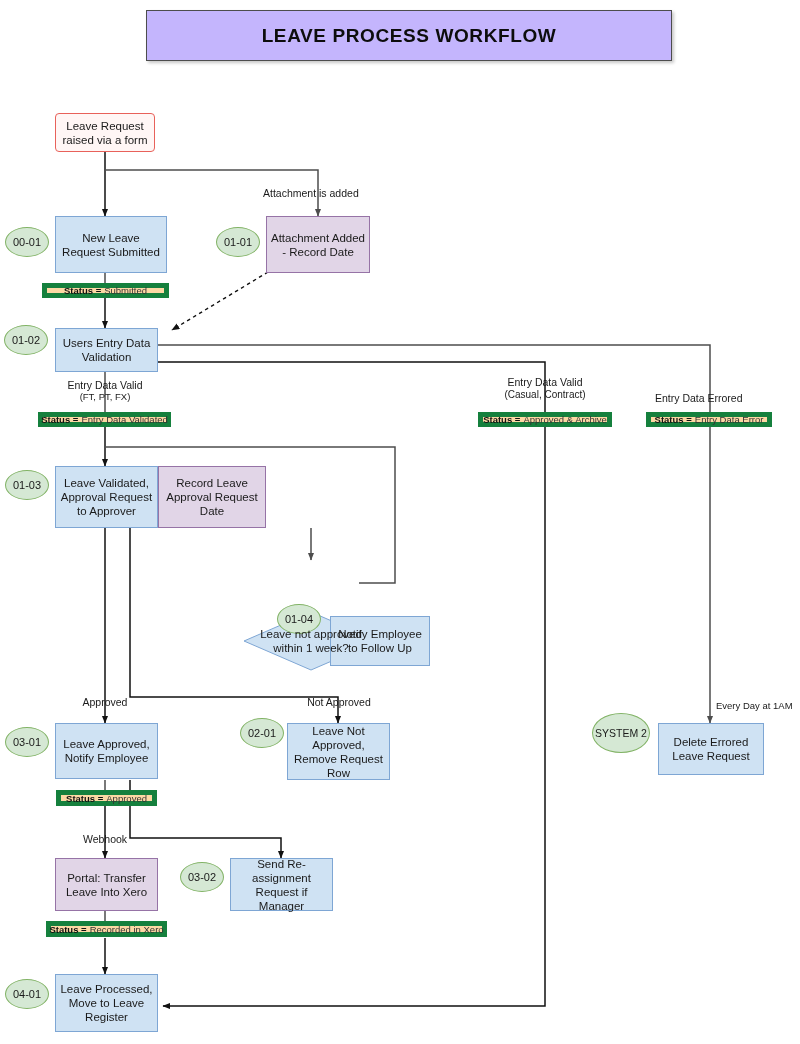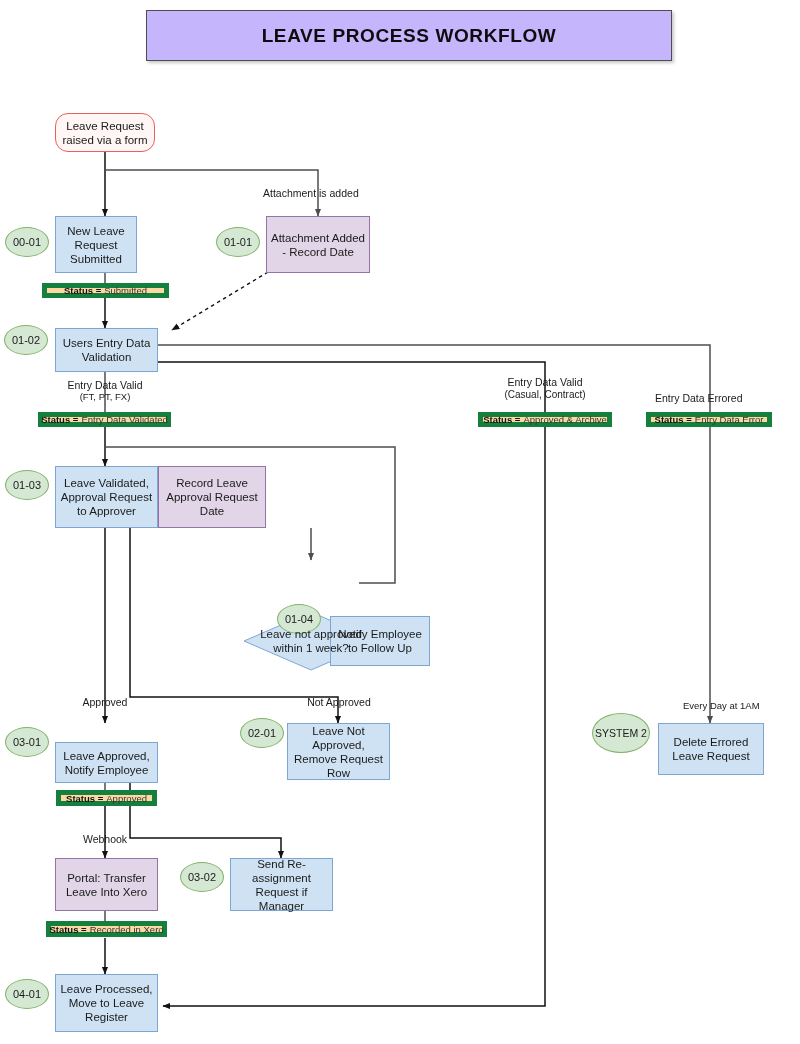--- a/index.html
+++ b/index.html
@@ -8,21 +8,21 @@
 
   #canvas{position:absolute;left:0;top:0;width:800px;height:1044px;}
 
   svg#edges{position:absolute;left:0;top:0;width:800px;height:1044px;pointer-events:none;}
 
   .node{position:absolute;box-sizing:border-box;display:flex;align-items:center;
         justify-content:center;text-align:center;font-size:11.5px;line-height:14px;
         padding:2px 4px;}
   .n-blue{background:#cfe2f3;border:1px solid #7ea6d4;}
   .n-purple{background:#e1d5e7;border:1px solid #9673a6;}
-  .n-start{background:#fff6f5;border:1.6px solid #e8615a;border-radius:13px;}
+  .n-start{background:#fff6f5;border:1.6px solid #e8615a;border-radius:4px;}
   .n-diamond{background:transparent;border:none;}
   .diamond-shape{position:absolute;left:0;top:0;width:100%;height:100%;}
   .diamond-label{position:relative;z-index:2;font-size:11.5px;line-height:14px;}
 
   .badge{position:absolute;display:flex;align-items:center;justify-content:center;
          text-align:center;background:#d5e8d4;border:1px solid #82b366;
          border-radius:50%;font-size:11px;line-height:12px;color:#1a1a1a;
          box-sizing:border-box;}
 
   .status{position:absolute;box-sizing:border-box;background:#fcd9a4;
@@ -95,41 +95,41 @@
       <path d="M130,780 L130,838 L281,838 L281,858" stroke="#111" marker-end="url(#ah)"></path>
 
       <path d="M105,911 L105,921"></path>
       <path d="M105,938 L105,974" stroke="#111" marker-end="url(#ah)"></path>
 
     </g>
   </svg>
 
   <div class="node n-start" style="left:55px;top:113px;width:100px;height:39px;">Leave Request raised via a form</div>
 
-  <div class="node n-blue" style="left:55px;top:216px;width:82px;height:57px;">New Leave Request Submitted</div>
+  <div class="node n-blue" style="left:55px;top:216px;width:112px;height:57px;">New Leave Request Submitted</div>
 
   <div class="node n-purple" style="left:266px;top:216px;width:104px;height:57px;">Attachment Added - Record Date</div>
 
   <div class="node n-blue" style="left:55px;top:328px;width:103px;height:44px;">Users Entry Data Validation</div>
 
   <div class="node n-purple" style="left:158px;top:466px;width:108px;height:62px;">Record Leave Approval Request Date</div>
 
   <div class="node n-blue" style="left:55px;top:466px;width:103px;height:62px;">Leave Validated, Approval Request to Approver</div>
 
 
   <div class="node n-diamond" style="left:243px;top:611px;width:136px;height:60px;">
     <svg class="diamond-shape" viewBox="0 0 136 60" preserveAspectRatio="none">
       <polygon points="68,1 135,30 68,59 1,30" fill="#cfe2f3" stroke="#7ea6d4" stroke-width="1"></polygon>
     </svg>
     <div class="diamond-label">Leave not approved within 1 week?</div>
   </div>
 
   <div class="node n-blue" style="left:330px;top:616px;width:100px;height:50px;">Notify Employee to Follow Up</div>
 
-  <div class="node n-blue" style="left:55px;top:742px;width:103px;height:41px;">Leave Approved, Notify Employee</div>
+  <div class="node n-blue" style="left:55px;top:723px;width:103px;height:56px;">Leave Approved, Notify Employee</div>
 
   <div class="node n-blue" style="left:287px;top:723px;width:103px;height:57px;">Leave Not Approved, Remove Request Row</div>
 
   <div class="node n-blue" style="left:658px;top:723px;width:106px;height:52px;">Delete Errored Leave Request</div>
 
   <div class="node n-purple" style="left:55px;top:858px;width:103px;height:53px;">Portal: Transfer Leave Into Xero</div>
 
   <div class="node n-blue" style="left:230px;top:858px;width:103px;height:53px;">Send Re-assignment Request if Manager</div>
 
   <div class="node n-blue" style="left:55px;top:974px;width:103px;height:58px;">Leave Processed, Move to Leave Register</div>
@@ -184,15 +184,15 @@
   <div class="elabel" style="left:490px;top:389px;width:110px;text-align:center;font-size:10px;">(Casual, Contract)</div>
 
   <div class="elabel" style="left:655px;top:392px;">Entry Data Errored</div>
 
   <div class="elabel" style="left:60px;top:696px;width:90px;text-align:center;">Approved</div>
 
   <div class="elabel" style="left:294px;top:696px;width:90px;text-align:center;">Not Approved</div>
 
   <div class="elabel" style="left:60px;top:833px;width:90px;text-align:center;">Webhook</div>
 
-  <div class="elabel" style="left:683px;top:700px;font-size:9.5px;">Every Day at 1AM</div>
+  <div class="elabel" style="left:716px;top:700px;font-size:9.5px;">Every Day at 1AM</div>
 
 </div>
 
 </body></html>

